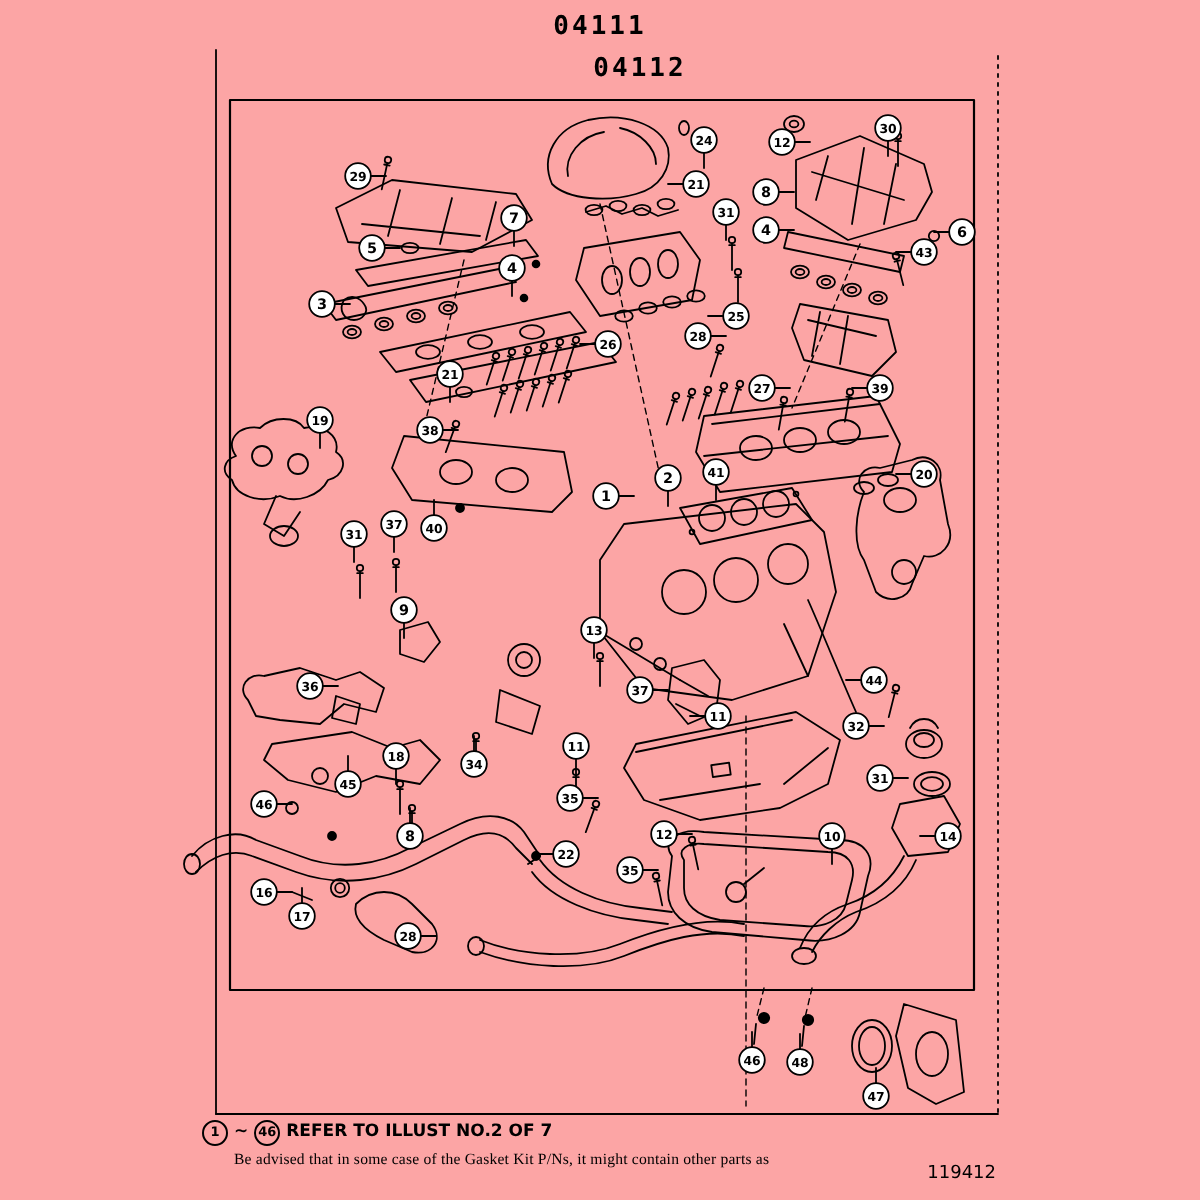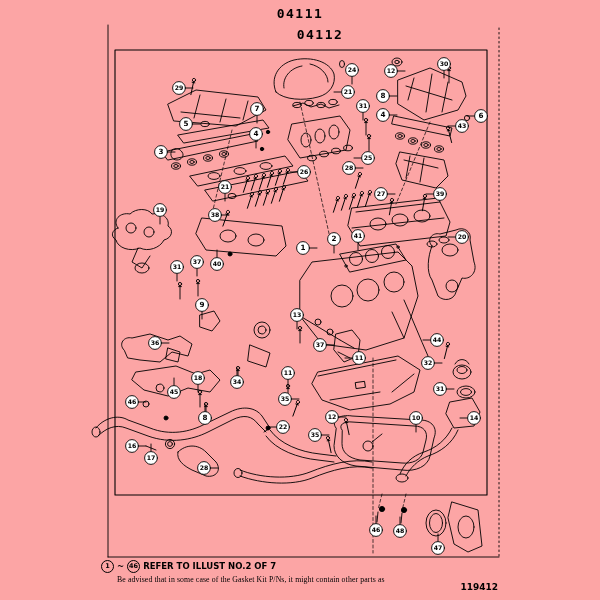--- a/index.html
+++ b/index.html
@@ -13,21 +13,21 @@
         font-family:"DejaVu Sans",sans-serif;font-size:8.5px;font-weight:bold;
         display:flex;align-items:center;gap:3px;white-space:nowrap;}
   .cnum{display:inline-flex;align-items:center;justify-content:center;
         width:11px;height:11px;border:1px solid #000;border-radius:50%;
         font-size:6.5px;font-weight:bold;line-height:1;}
   .footer-note{position:absolute;left:101px;font-family:Liberation Serif, serif;
         font-size:7.8px;white-space:nowrap;letter-spacing:.1px;margin-left:16px;}
   .note1{top:575px;}
   .note2{top:586px;}
   .page-code{position:absolute;right:102px;top:582px;
-        font-family:"DejaVu Sans",sans-serif;font-size:9px;font-weight:bold;}
+        font-family:"DejaVu Sans",sans-serif;font-size:9px;font-weight:normal;}
 </style>
 </head>
 <body>
 
 <div class="page">
 
   <div class="title">
     <div class="t1">04111</div>
     <div class="t2">04112</div>
   </div>

